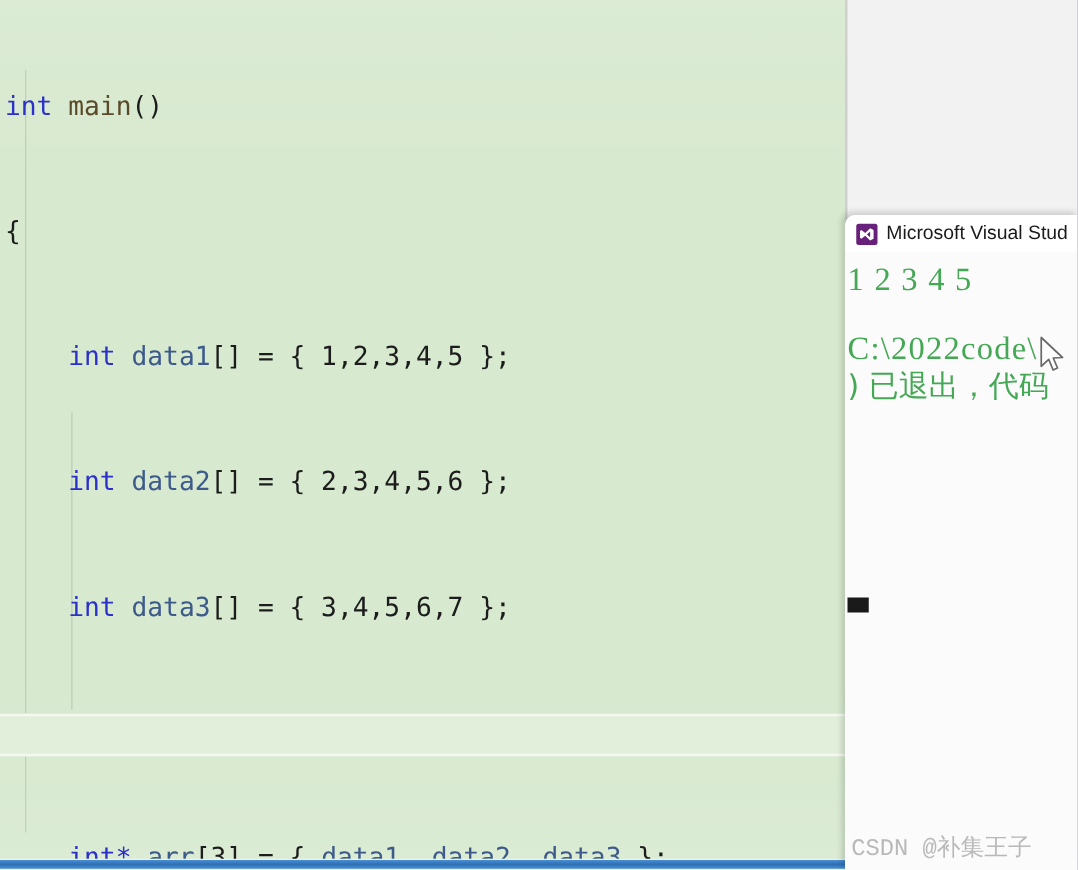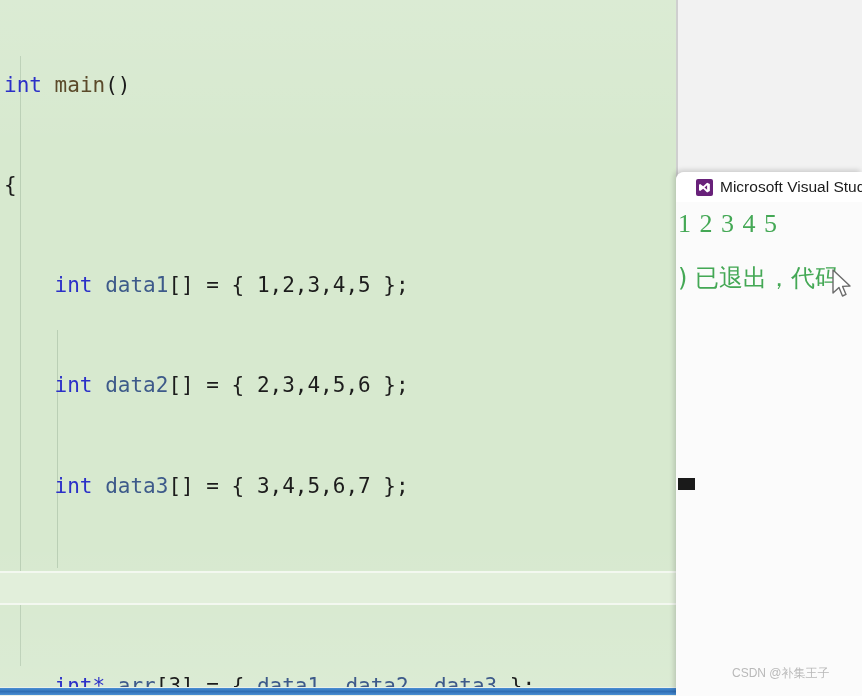--- a/index.html
+++ b/index.html
@@ -127,21 +127,21 @@
     box-shadow: -2px -2px 5px rgba(0,0,0,0.16);
     overflow: hidden;
     z-index: 20;
   }
   #console-titlebar {
     position: relative;
     height: 30px;
     background: #ffffff;
     display: flex;
     align-items: center;
-    padding-left: 20px;
+    padding-left: 9px;
     border-top-left-radius: 8px;
   }
   #vs-icon {
     width: 17px;
     height: 17px;
     background: #68217a;
     border-radius: 2px;
     flex: 0 0 auto;
     display: flex;
     align-items: center;
@@ -193,24 +193,24 @@
     top: 268px;
     width: 22px;
     height: 33px;
     z-index: 60;
     pointer-events: none;
   }
 
   
   #watermark {
     position: absolute;
-    left: 732px;
+    left: 681px;
     top: 665px;
-    font-family: Liberation Sans, sans-serif;
-    font-size: 12px;
+    font-family: Liberation Mono, monospace;
+    font-size: 19px;
     color: #b9b9b9;
     white-space: nowrap;
     z-index: 50;
   }
 </style>
 </head>
 <body>
 
 <div id="screen">
 
@@ -260,20 +260,21 @@
         </svg>
       </div>
       <div id="console-title">Microsoft Visual Stud</div>
     </div>
 
     <div id="console-body">
       <div class="console-line">1 2 3 4 5</div>
 
       <div class="console-gap"></div>
 
+      <div class="console-line">C:\2022code\</div>
       <div class="console-line cn">) 已退出，代码</div>
 
       <div id="console-cursor"></div>
     </div>
   </div>
 
   <svg id="mouse-cursor" viewBox="0 0 22 33">
     <path d="M3 2 L3 25 L9 19.5 L12.5 28 L16 26.4 L12.6 18.4 L20 18 Z" fill="#ffffff" stroke="#6b6b6b" stroke-width="1.4" stroke-linejoin="round"></path>
   </svg>
 

